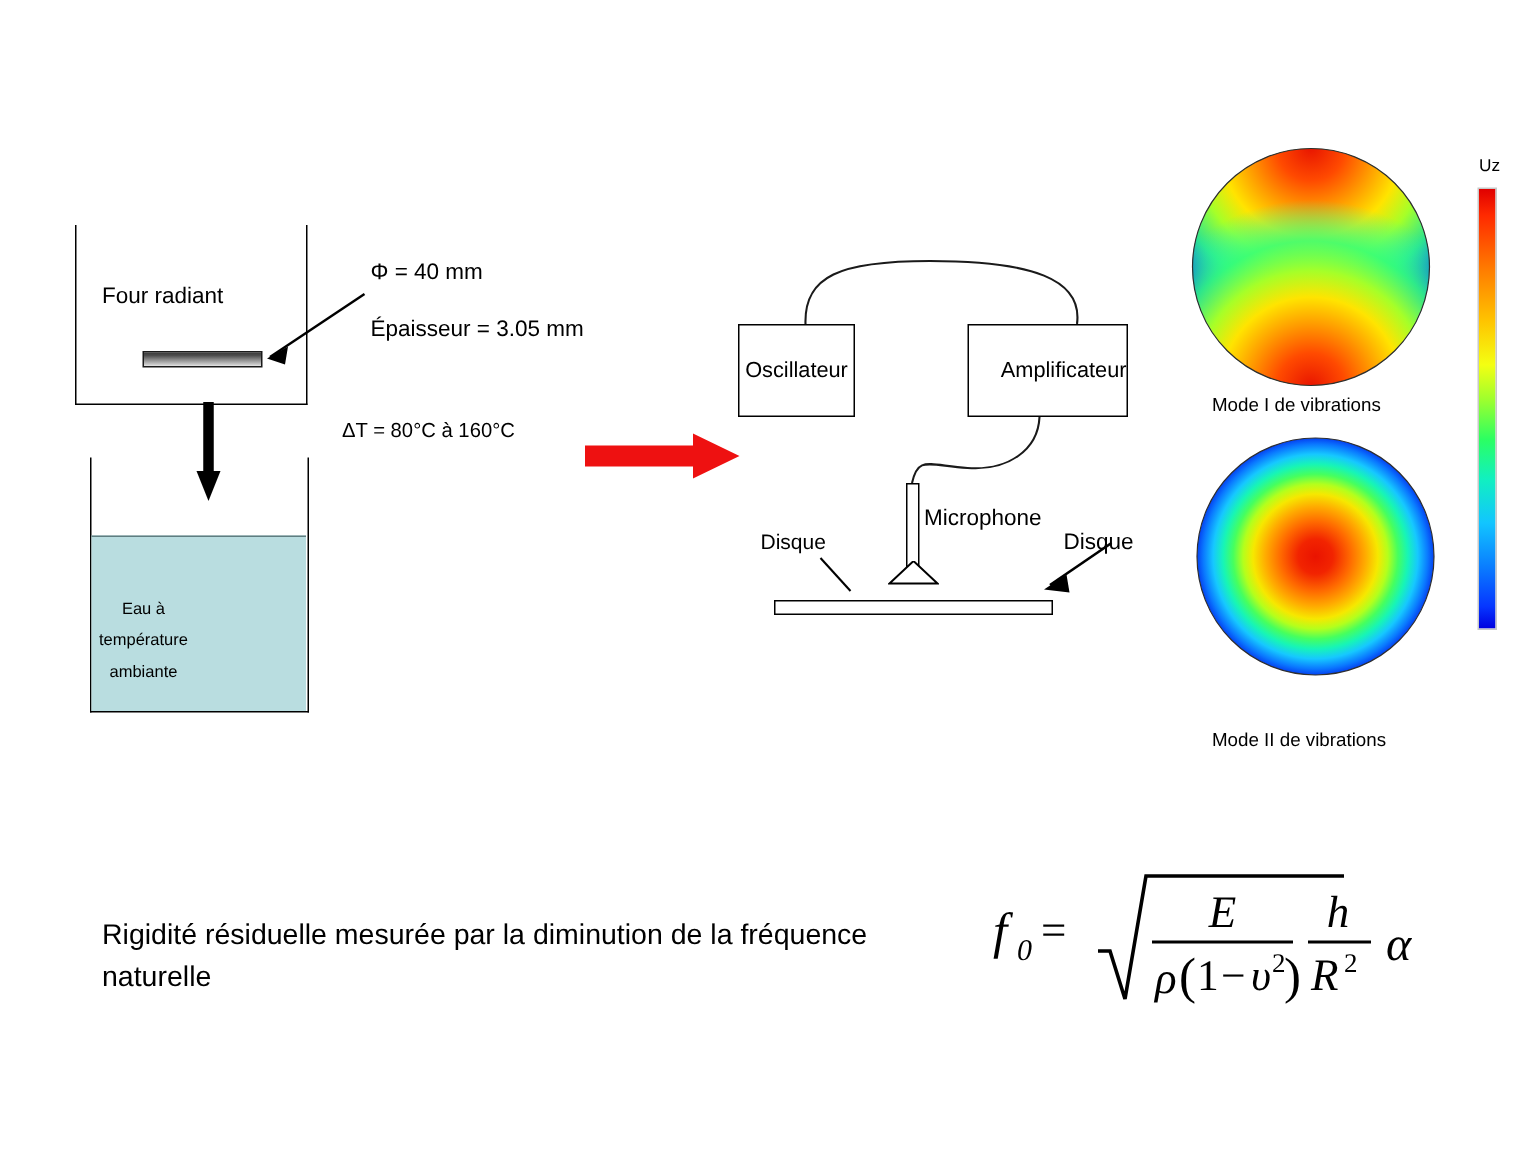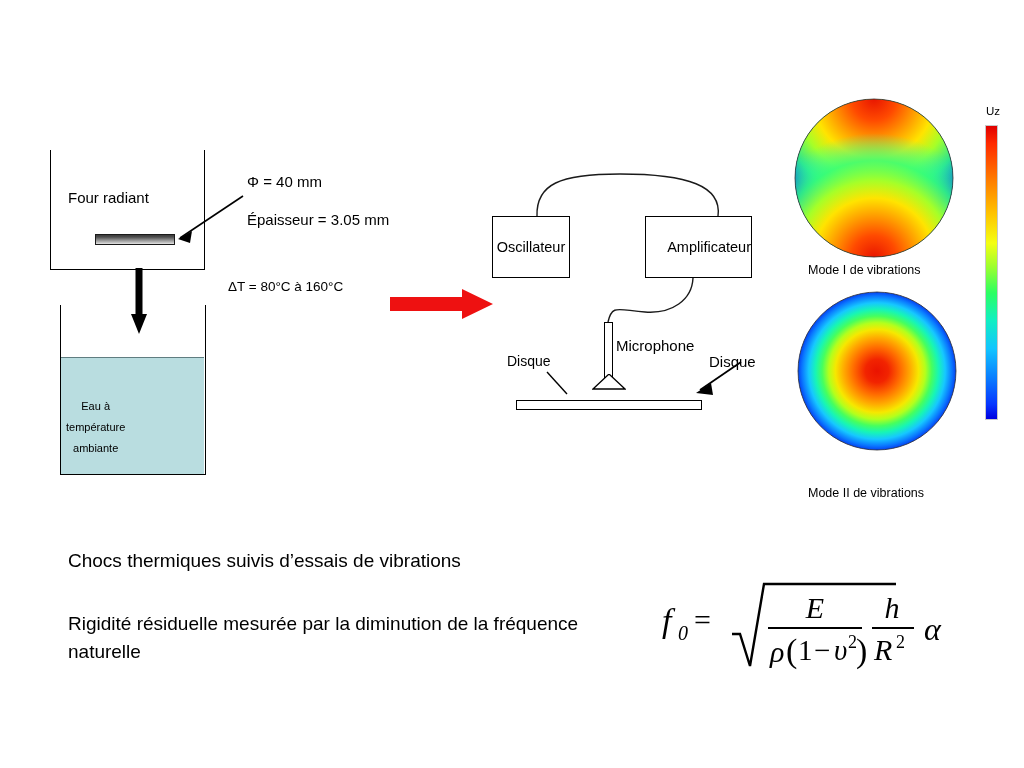--- a/index.html
+++ b/index.html
@@ -383,21 +383,20 @@
         <rect x="0" y="0" width="160" height="160" fill="url(#radialMode2)"></rect>
       </g>
       <circle cx="80" cy="80" r="79" fill="none" stroke="#2f2f2f" stroke-width="0.8"></circle>
     </svg>
   </div>
   <div class="mode-caption cap2">Mode II de vibrations</div>
 
   <div class="colorbar-title">Uz</div>
   <div class="colorbar"></div>
 
-  <div class="abs-text bottom-1">Chocs thermiques suivis d’essais de vibrations</div>
   <div class="abs-text bottom-2">Rigidité résiduelle mesurée par la diminution de la fréquence naturelle</div>
 
   <div class="formula">
     <svg width="330" height="110" viewBox="0 0 330 110">
       <g font-family="Liberation Serif, serif" fill="#000">
 
         <text x="2" y="62" font-size="34" font-style="italic">f</text>
         <text x="18" y="70" font-size="20" font-style="italic">0</text>
         <text x="34" y="60" font-size="30">=</text>
 

